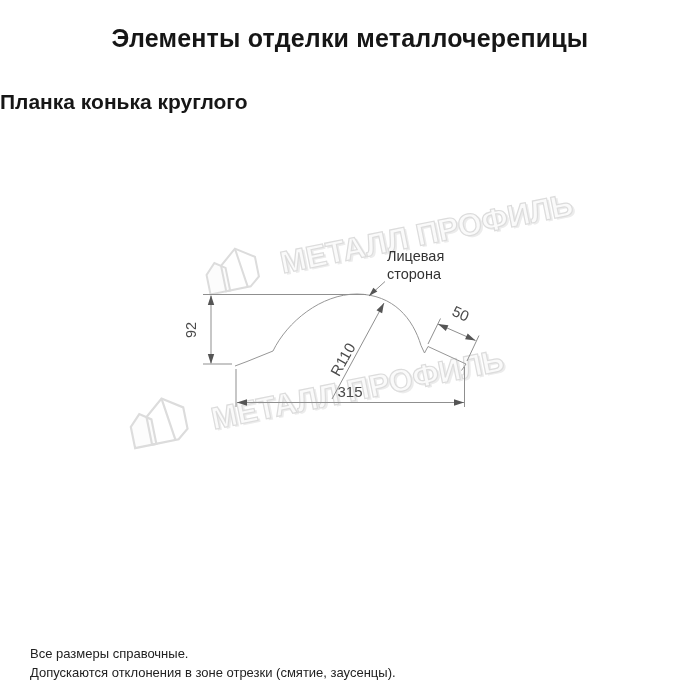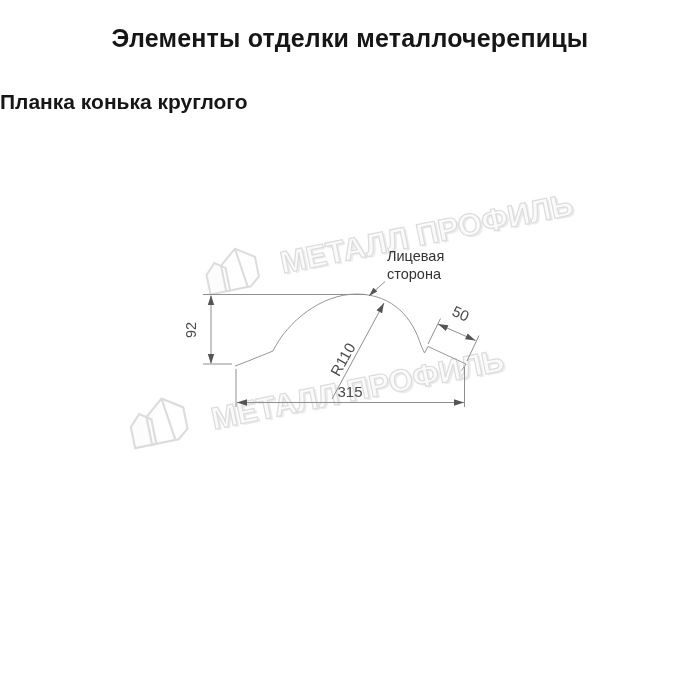--- a/index.html
+++ b/index.html
@@ -111,14 +111,18 @@
     </g>
 
     <g>
       <line x1="369" y1="296" x2="385" y2="281.5"></line>
       <polygon class="arrow" points="0,0 9,-2.8 9,2.8" transform="translate(369,296) rotate(-45)"></polygon>
       <text class="label-text" x="387" y="261">Лицевая</text>
       <text class="label-text" x="387" y="279">сторона</text>
     </g>
   </svg>
 
+  <div class="footer">
+    <div>Все размеры справочные.</div>
+    <div>Допускаются отклонения в зоне отрезки (смятие, заусенцы).</div>
+  </div>
 
 </div>
 
 </body></html>

